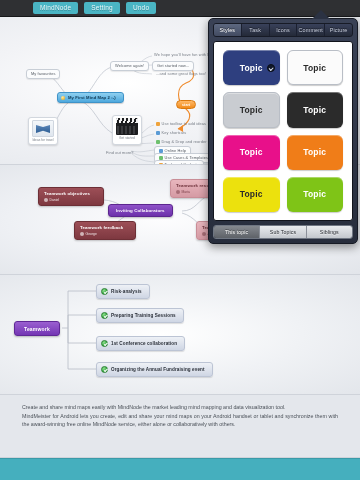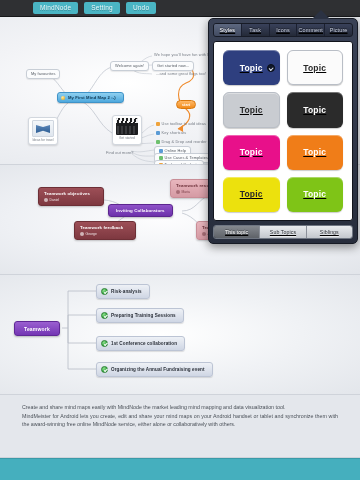--- a/index.html
+++ b/index.html
@@ -188,21 +188,21 @@
   .pop-arrow{
     position:absolute; left:312px; top:10px; width:0; height:0;
     border-left:9px solid transparent; border-right:9px solid transparent;
     border-bottom:9px solid #2b3243; z-index:51;
   }
   .popover{
     position:absolute; left:208px; top:18px; width:150px; height:226px;
     background:linear-gradient(180deg,#3a4256 0%,#272d3c 100%);
     border:1px solid #161a24; border-radius:5px;
     box-shadow:0 3px 10px rgba(0,0,0,.45);
-    z-index:50; padding:4px; display:flex; flex-direction:column;text-decoration:underline;
+    z-index:50; padding:4px; display:flex; flex-direction:column;
   }
   .pop-tabs{
     display:flex; align-items:stretch; height:14px;
     border-radius:3px; overflow:hidden; flex:none;
     background:linear-gradient(180deg,#39415a 0%,#242a38 100%);
     border:1px solid #171b26;
   }
   .pop-tab{
     flex:1; display:flex; align-items:center; justify-content:center;
     font-size:5.4px; color:#c9cfdd; letter-spacing:.15px;

